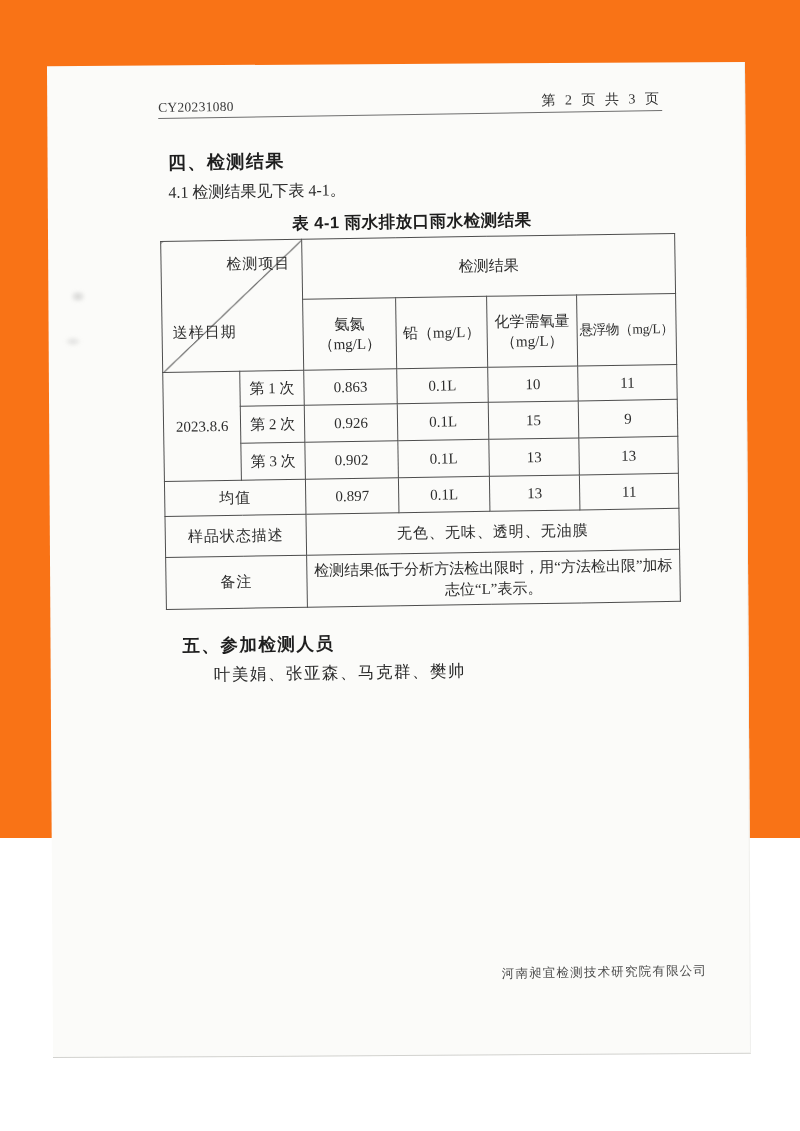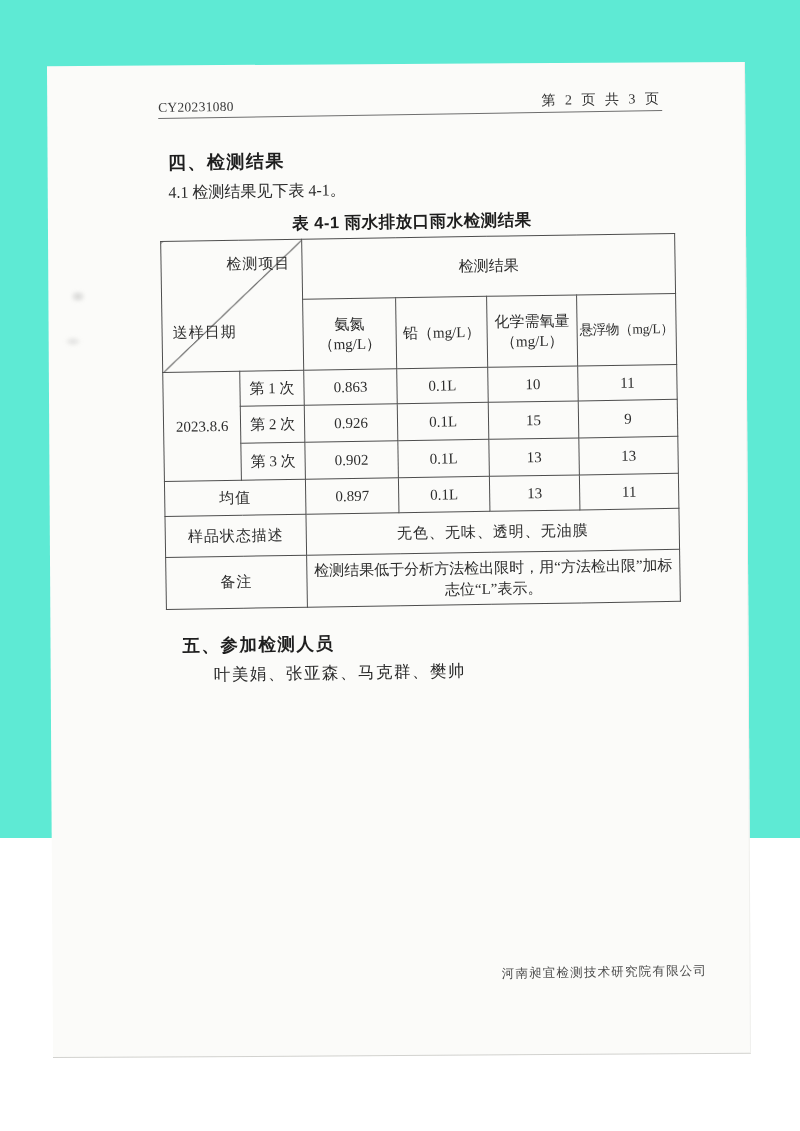--- a/index.html
+++ b/index.html
@@ -1,21 +1,21 @@
 <!DOCTYPE html>
 <html><head>
 <meta charset="utf-8">
 <style>
   * { margin:0; padding:0; box-sizing:border-box; }
   html,body { background:#ffffff; }
   body {
     width:800px; height:1131px; position:relative; overflow:hidden;
     font-family:"Liberation Serif","DejaVu Serif",serif;
   }
-  .canvas { position:absolute; inset:0; width:800px; height:838px; background:#5eead4; }
+  .canvas { position:absolute; inset:0; width:800px; height:838px; background:#f97316; }
 
   
   .sheet {
     position:absolute; left:50px; top:64px; width:698px; height:992px;
     background:#fbfbf9;
     border-right:1px solid #f0f0ed;
     border-bottom:1px solid #d2d2cf;
     transform:rotate(-0.35deg); transform-origin:50% 50%;
   }
 

